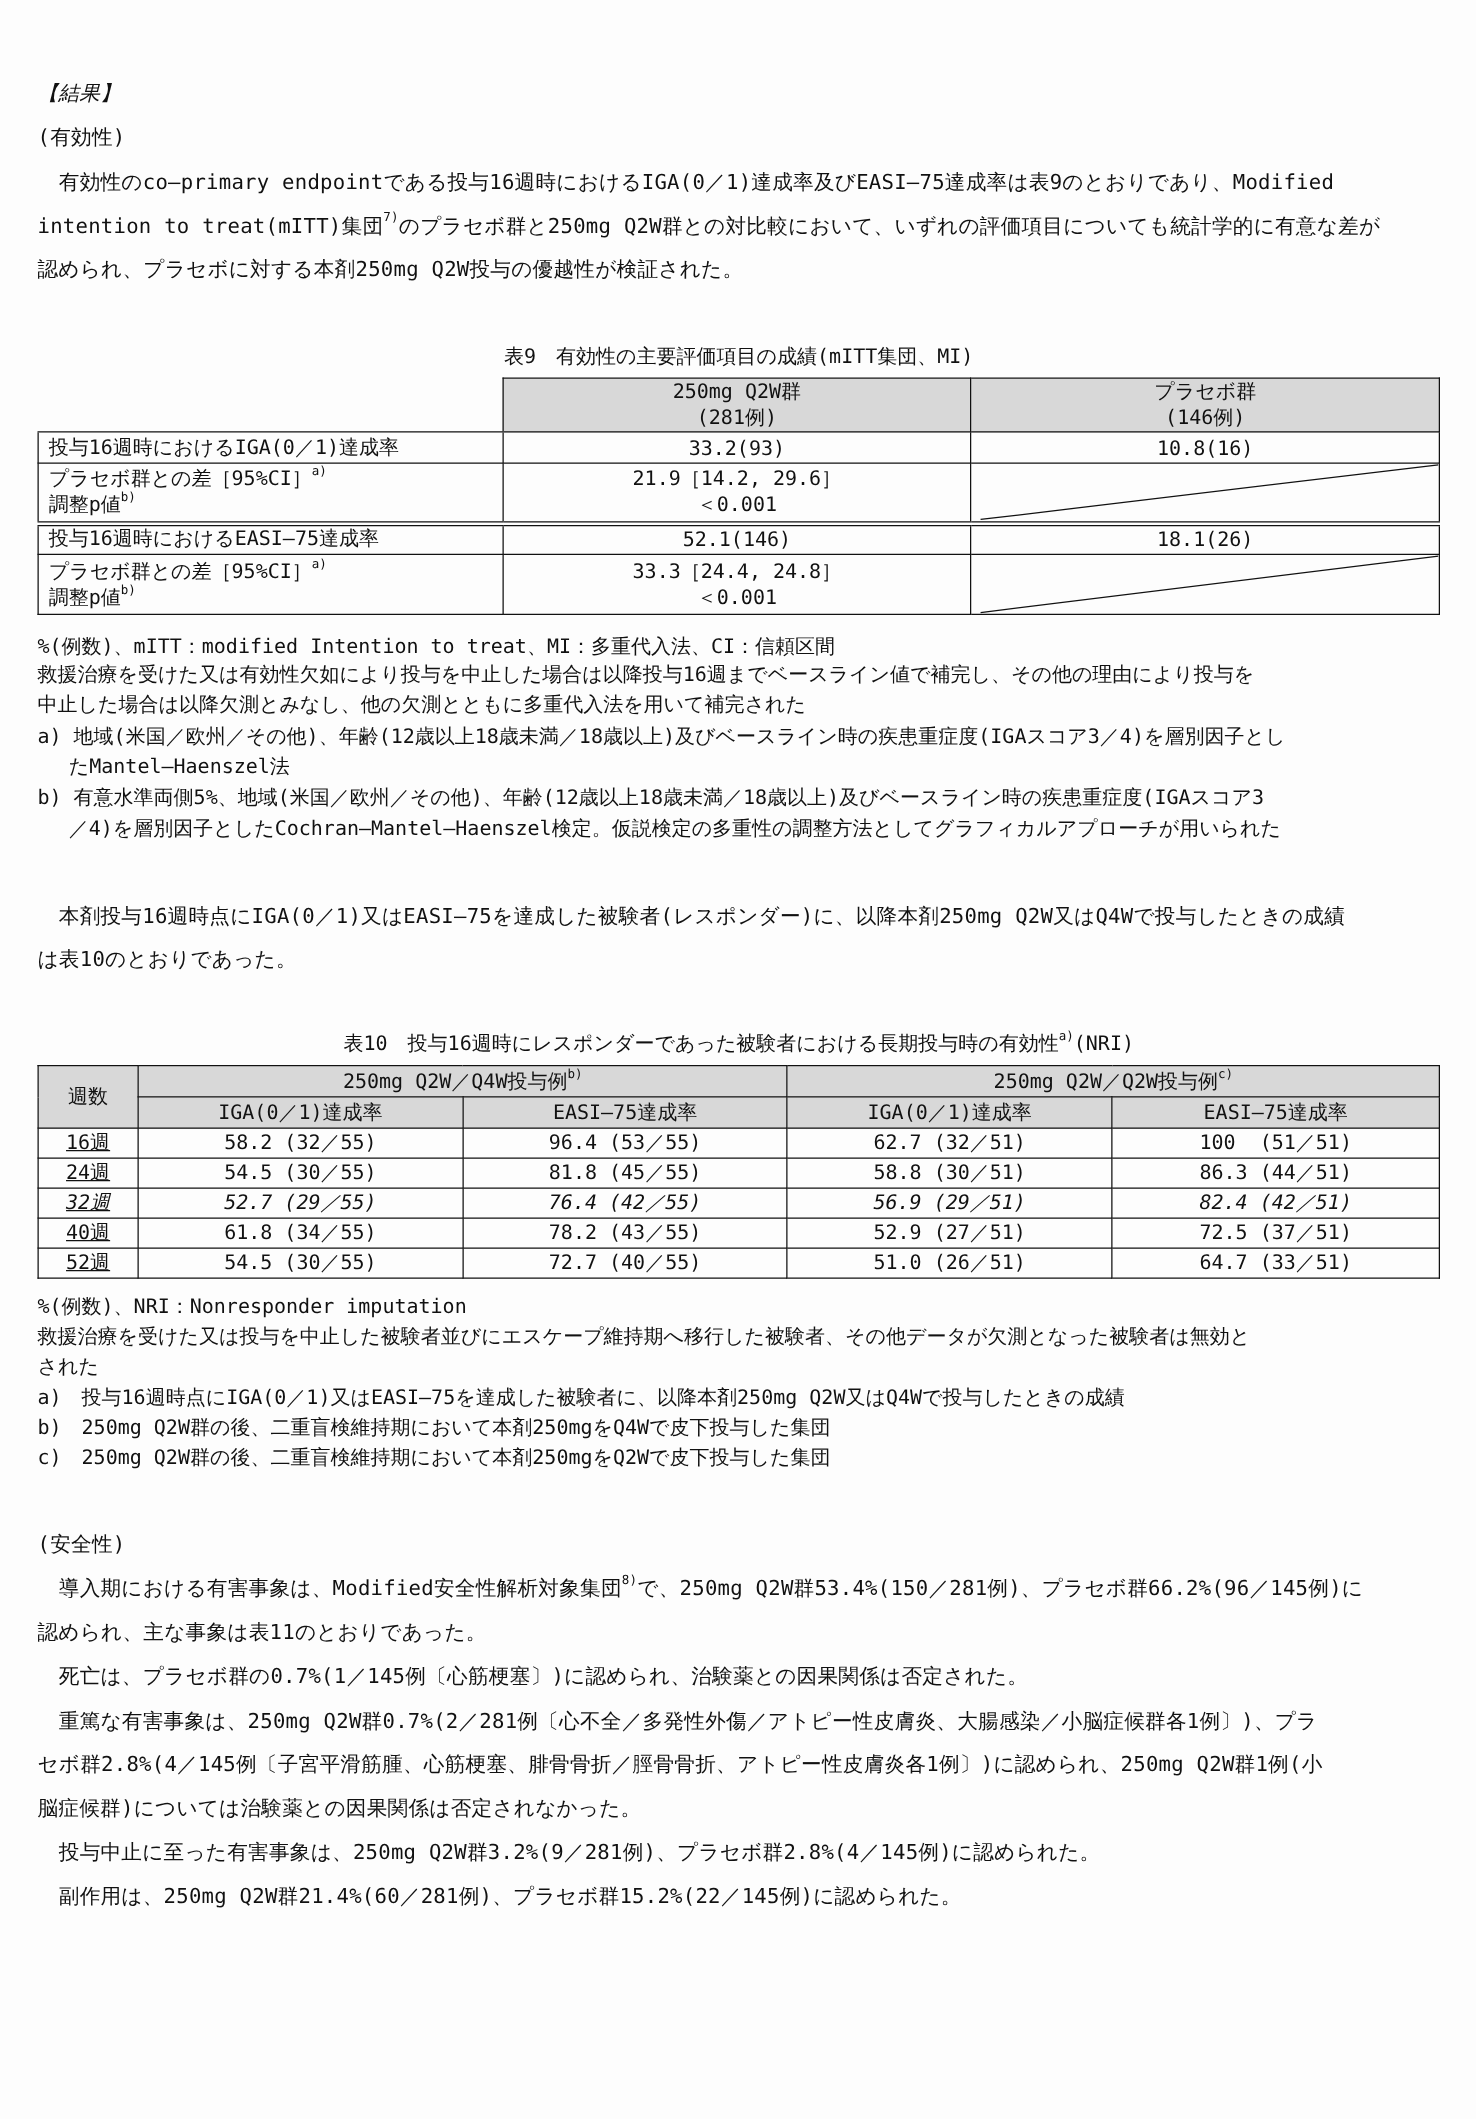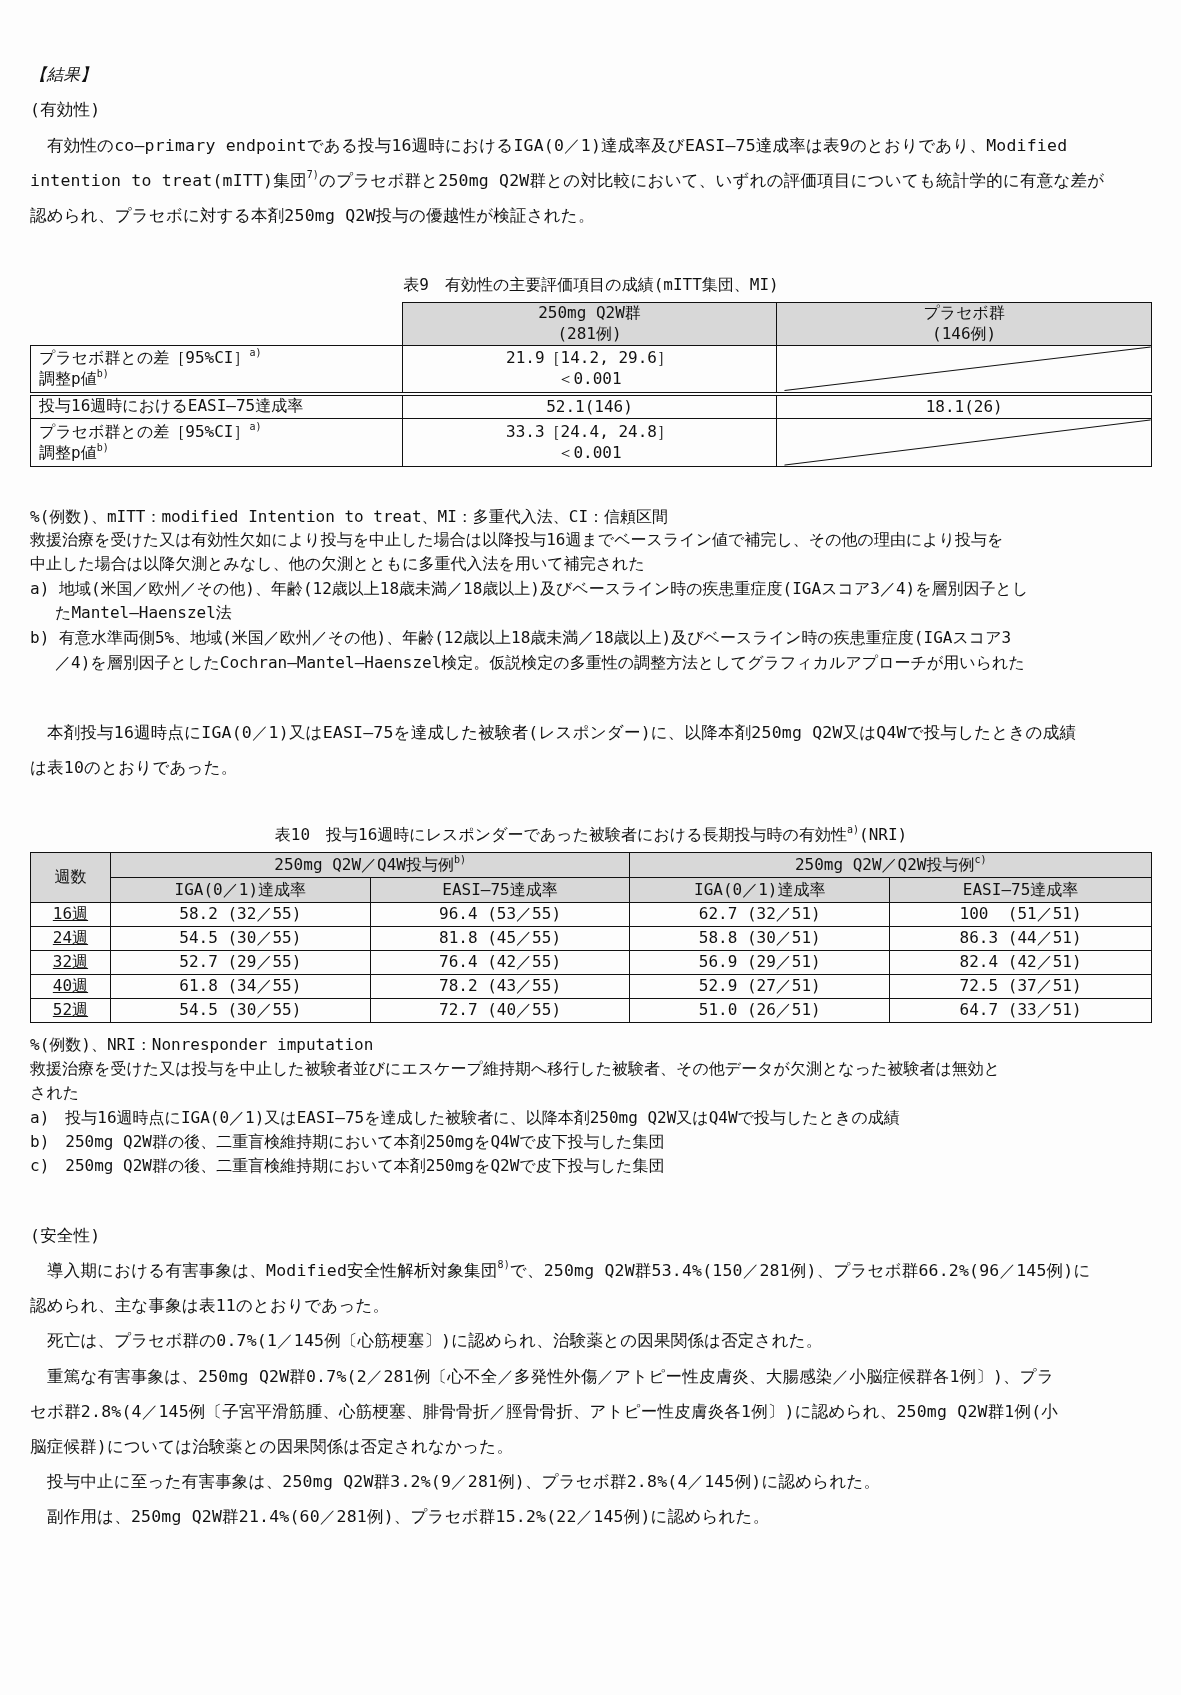--- a/index.html
+++ b/index.html
@@ -47,20 +47,25 @@
         <tr style="height:36px;">
       <td style="border:none; border-bottom:1.5px solid #111;"></td>
       <td class="shade center">
             <div>250mg Q2W群</div>
             <div>(281例)</div>
           </td>
       <td class="shade center">
             <div>プラセボ群</div>
             <div>(146例)</div>
           </td>
+    </tr>
+    <tr style="height:25px;">
+      <td class="left">投与16週時におけるIGA(0／1)達成率</td>
+      <td class="center">33.2(93)</td>
+      <td class="center">10.8(16)</td>
     </tr>
     <tr style="height:48px;">
       <td class="left">
             <div><span>プラセボ群との差［95%CI］</span><sup>a)</sup></div>
             <div><span>調整p値</span><sup>b)</sup></div>
           </td>
       <td class="center">
             <div>21.9［14.2, 29.6］</div>
             <div>＜0.001</div>
           </td>
@@ -132,21 +137,21 @@
       <td class="center">62.7 (32／51)</td>
       <td class="center" style="white-space:pre;">100  (51／51)</td>
     </tr>
     <tr style="height:24px;">
       <td class="center ul">24週</td>
       <td class="center">54.5 (30／55)</td>
       <td class="center">81.8 (45／55)</td>
       <td class="center">58.8 (30／51)</td>
       <td class="center">86.3 (44／51)</td>
     </tr>
-    <tr style="height:24px;">
+    <tr style="height:24px;font-style:italic;">
       <td class="center ul">32週</td>
       <td class="center">52.7 (29／55)</td>
       <td class="center">76.4 (42／55)</td>
       <td class="center">56.9 (29／51)</td>
       <td class="center">82.4 (42／51)</td>
     </tr>
     <tr style="height:24px;padding-left:36px;">
       <td class="center ul">40週</td>
       <td class="center">61.8 (34／55)</td>
       <td class="center">78.2 (43／55)</td>

